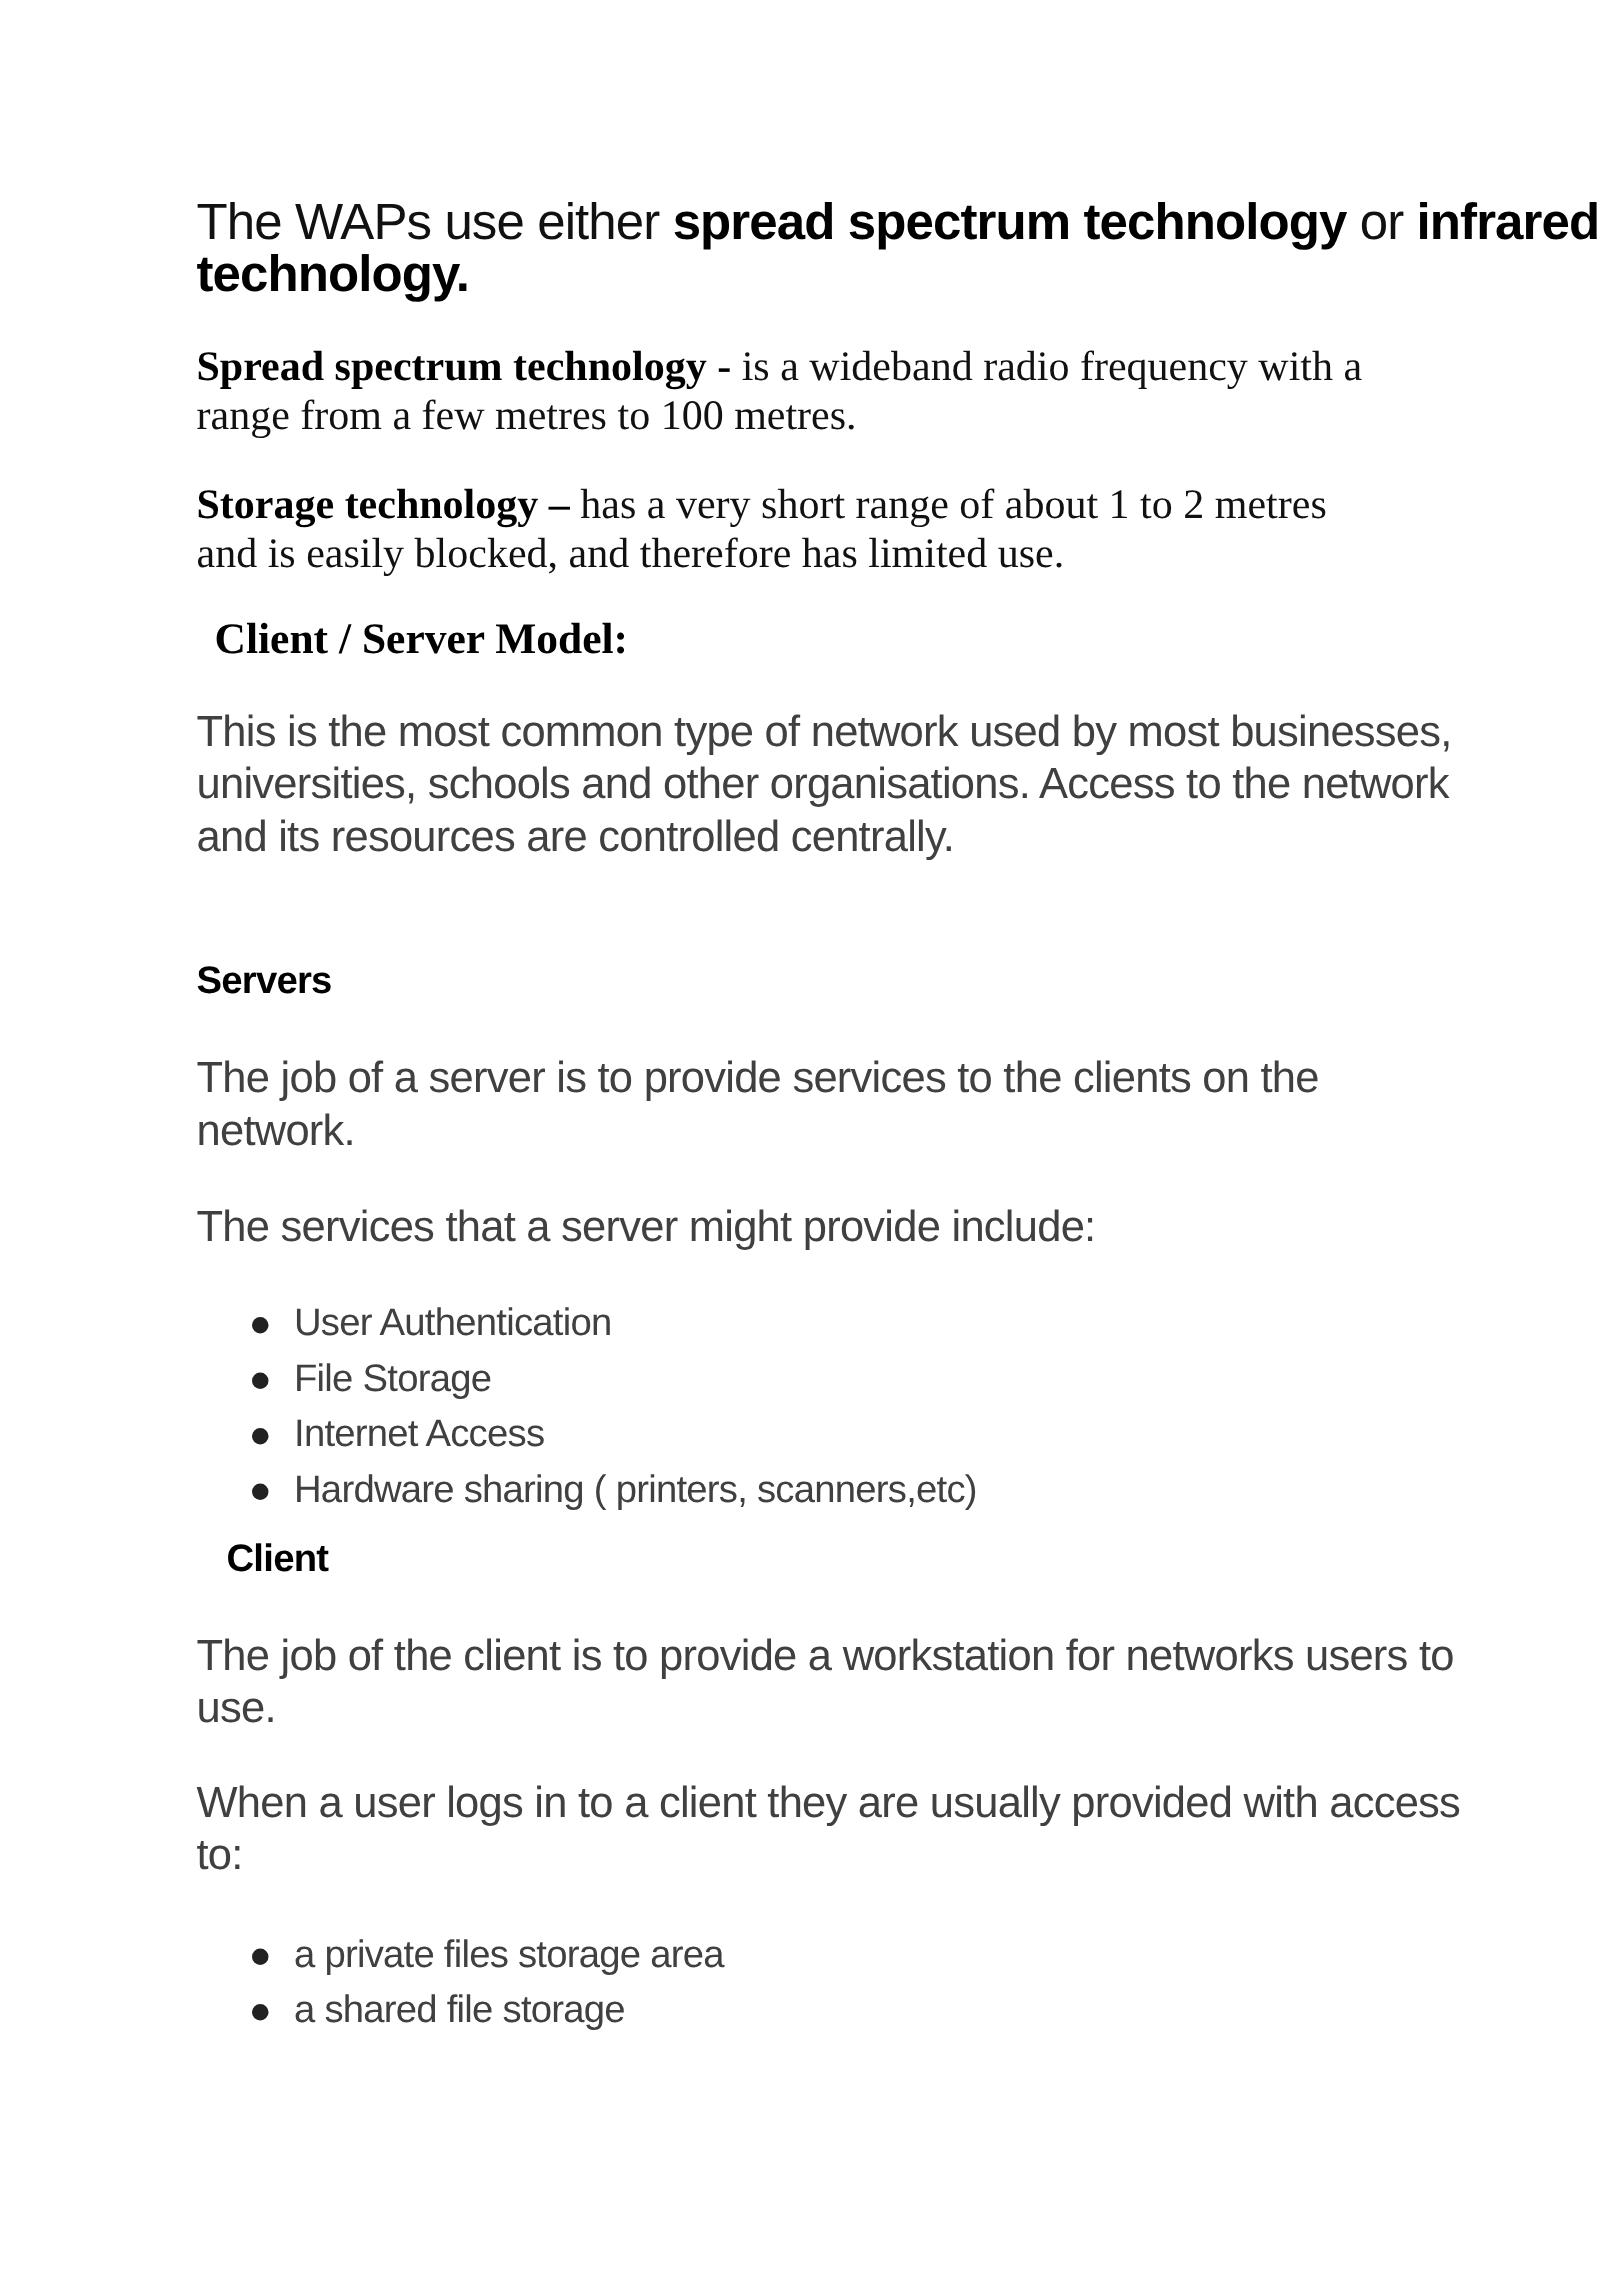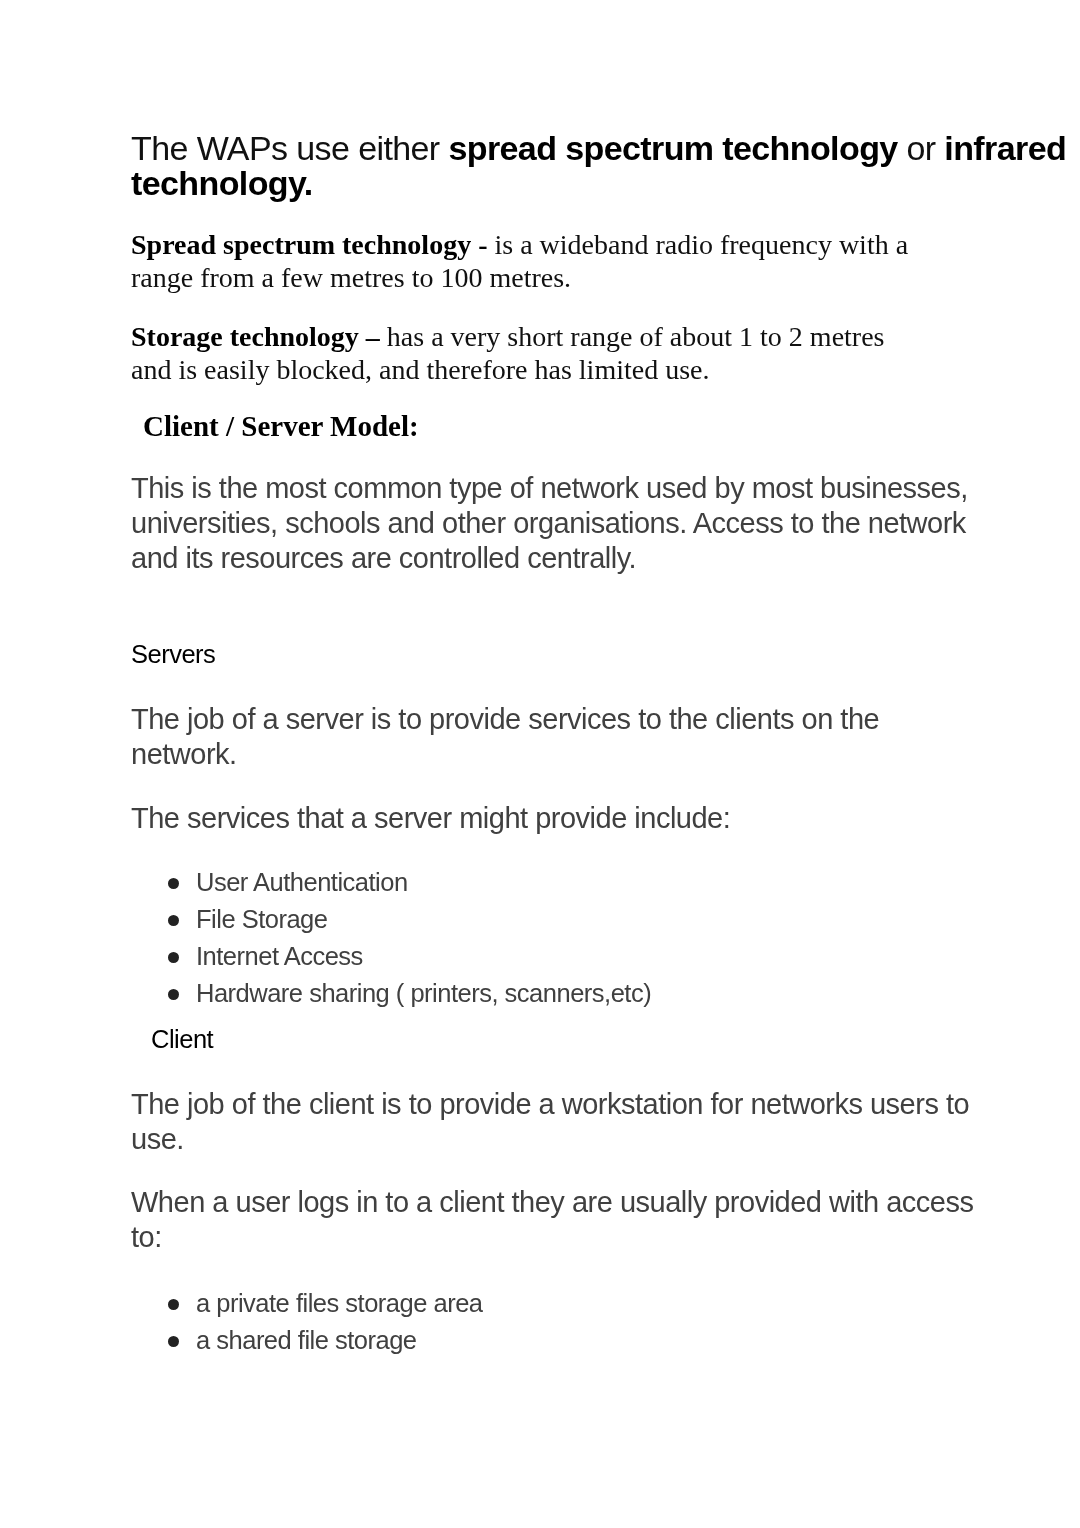--- a/index.html
+++ b/index.html
@@ -8,21 +8,21 @@
     .sans { font-family: "Liberation Sans", "DejaVu Sans", sans-serif; }
     .serif { font-family: "Liberation Serif", "DejaVu Serif", serif; }
     .abs { position: absolute; left: 0; margin: 0; white-space: nowrap; }
 
     .p-intro { font-size: 34px; line-height: 35px; color: #111; letter-spacing: -0.6px; }
     .p-intro b { color: #000; }
     .p-serif { font-size: 28px; line-height: 33px; color: #111; }
     .p-serif b { color: #000; }
     .h-serif { font-size: 29px; font-weight: bold; color: #000; margin-left: 12px; }
     .p-gray { font-size: 29px; line-height: 35px; color: #404040; letter-spacing: -0.5px; }
-    .h-sans { font-size: 25.5px; font-weight: normal; color: #000; letter-spacing: -0.5px; text-align: right; }
+    .h-sans { font-size: 25.5px; font-weight: bold; color: #000; letter-spacing: -0.5px; text-align: right; }
 
     ul.blist { list-style: none; padding: 0; margin: 0; }
     ul.blist li { position: relative; padding-left: 65px; font-size: 25.5px; line-height: 37px; color: #404040; letter-spacing: -0.5px; }
     ul.blist li .bullet { position: absolute; left: 37px; top: 14px; width: 11px; height: 11px; border-radius: 50%; background: #222; }
   </style>
 </head>
 <body>
 
 <div class="page">
 

